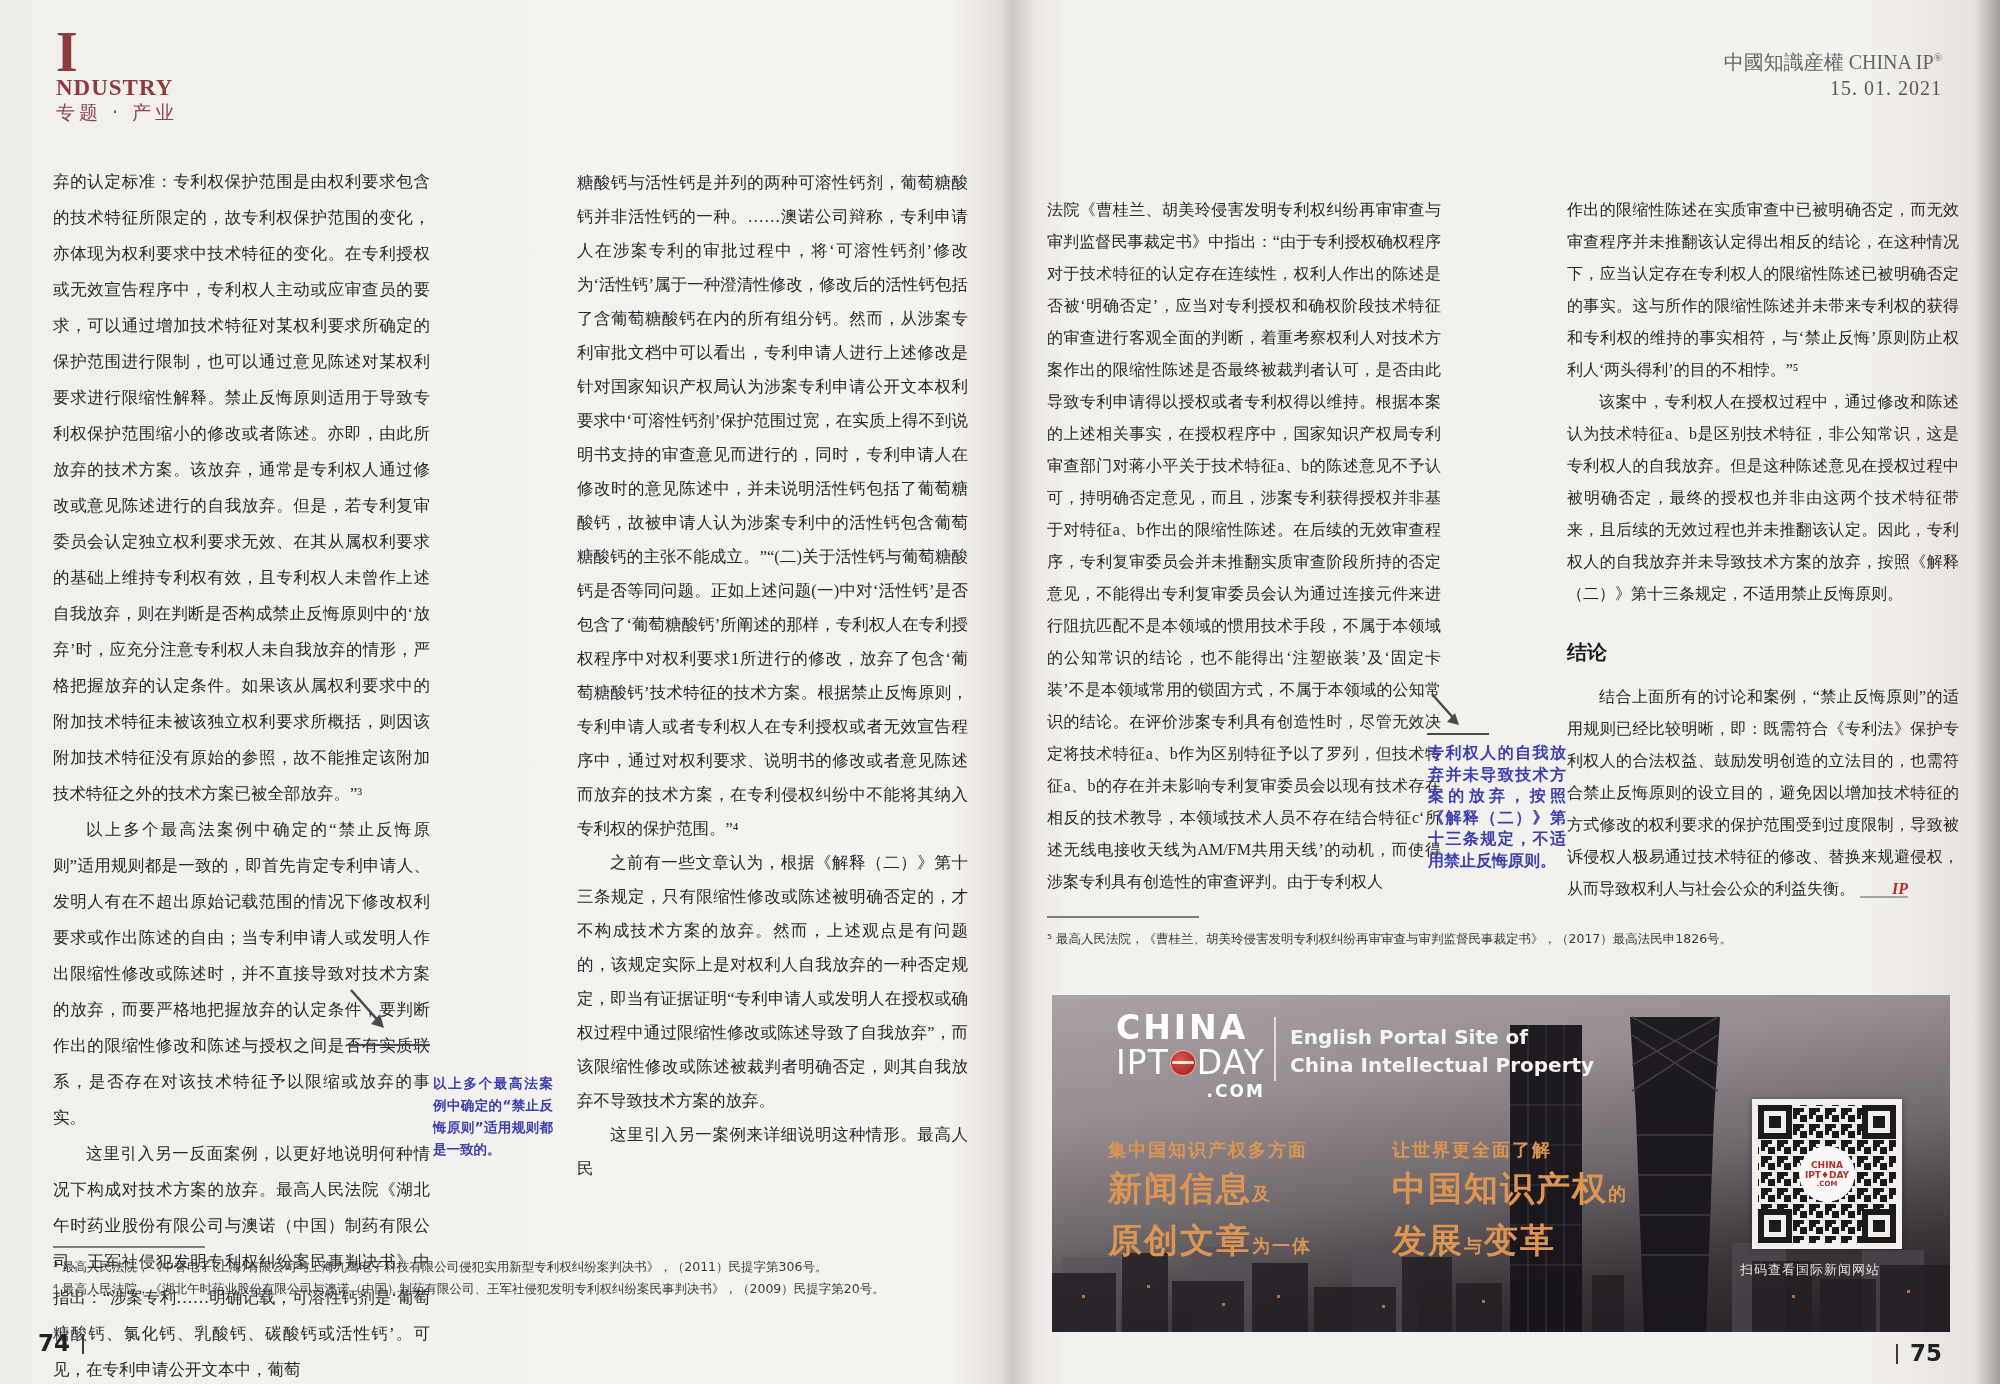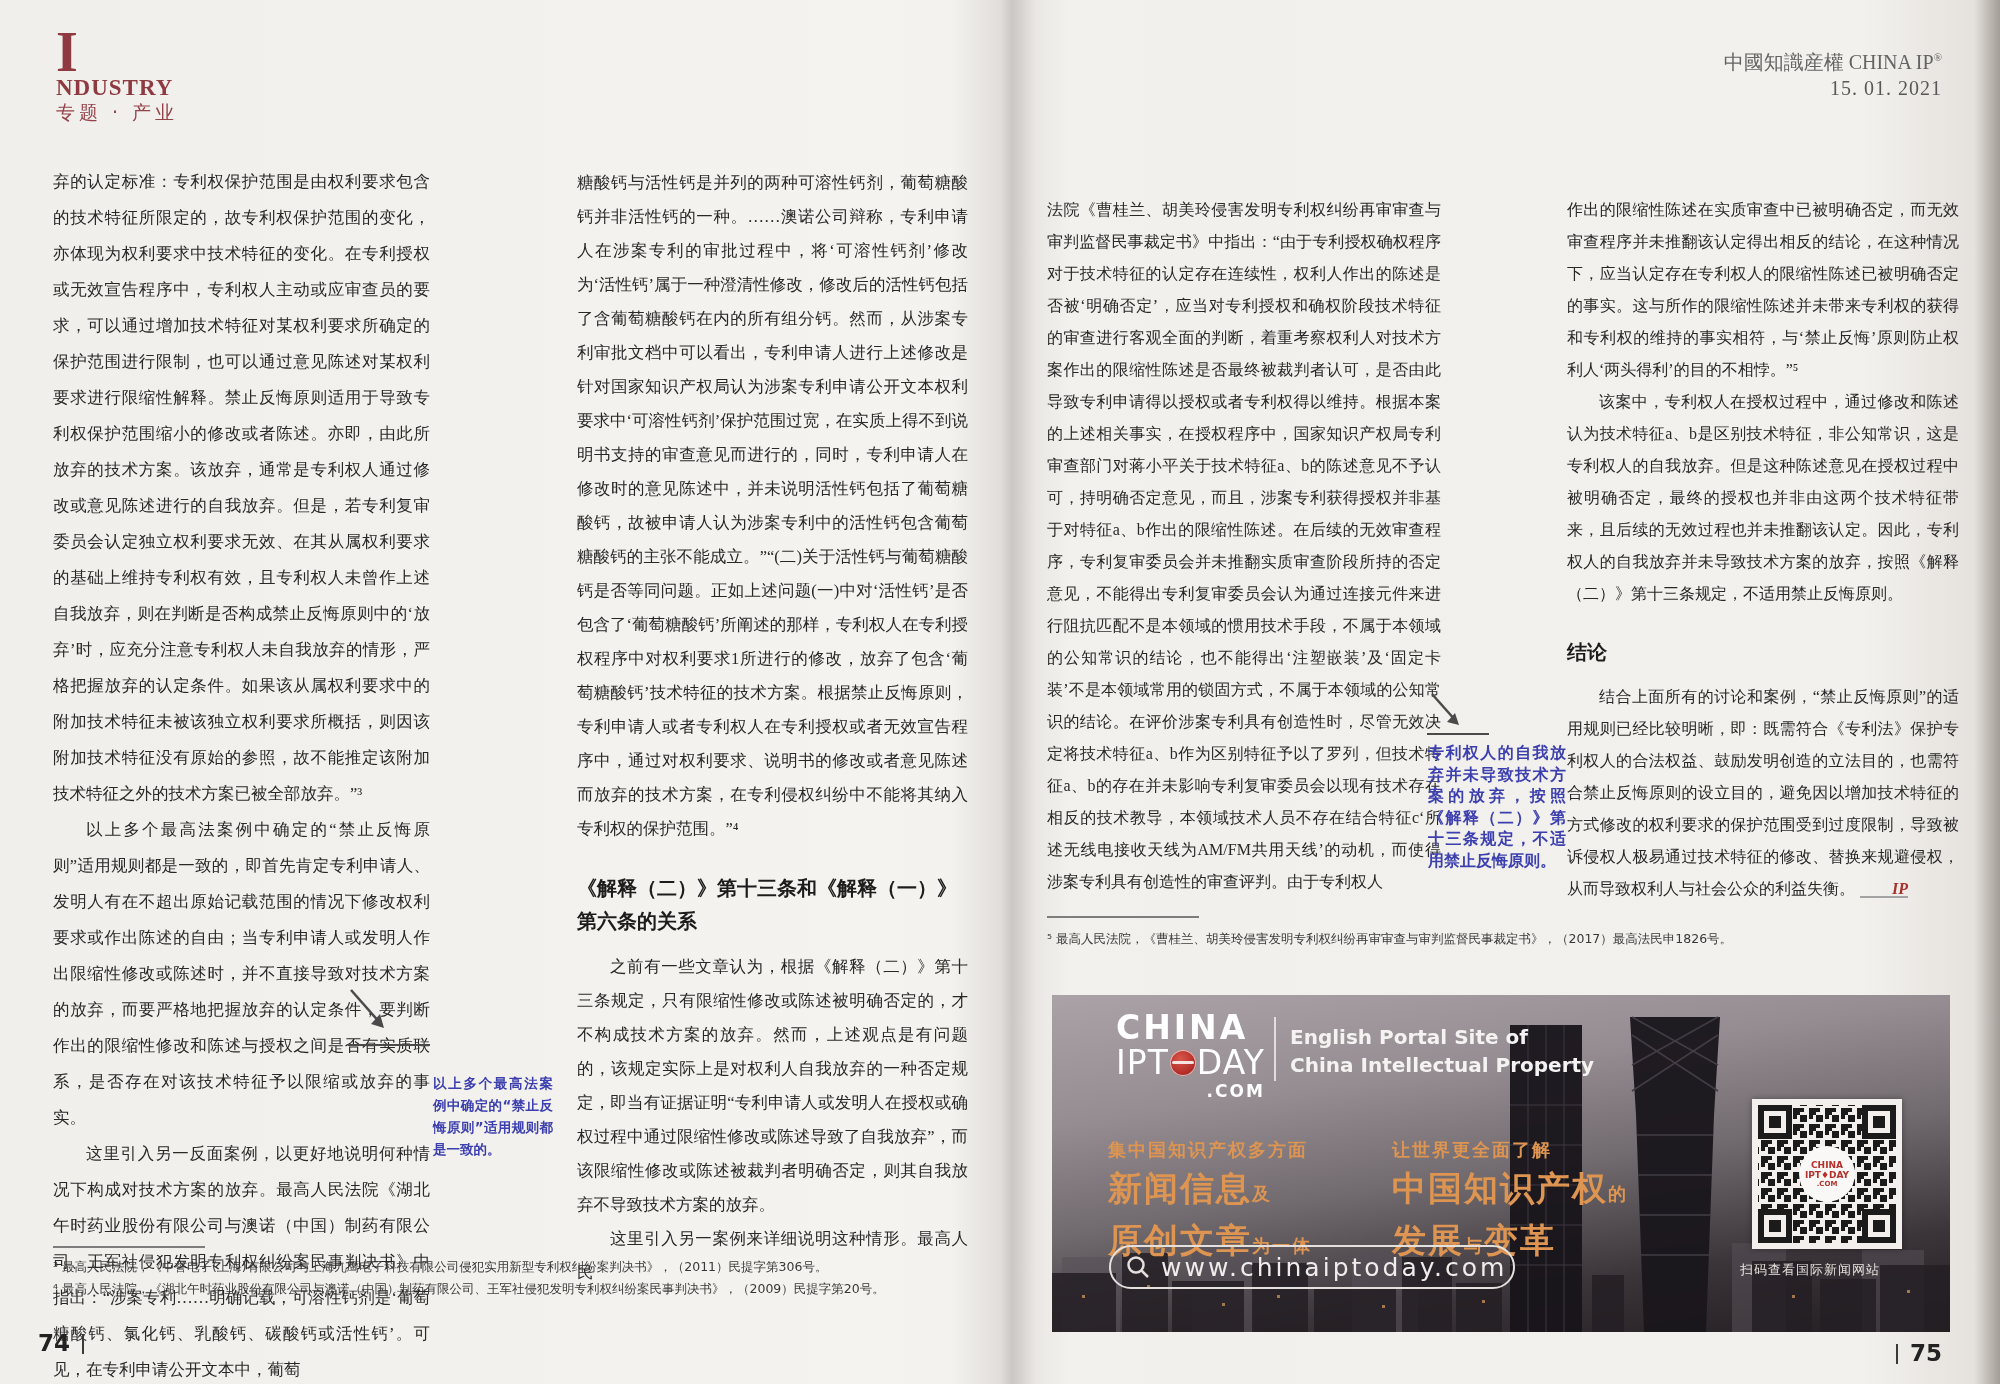--- a/index.html
+++ b/index.html
@@ -114,21 +114,20 @@
 </div>
 
 <div id="col1" class="page-col">
   <p>弃的认定标准：专利权保护范围是由权利要求包含的技术特征所限定的，故专利权保护范围的变化，亦体现为权利要求中技术特征的变化。在专利授权或无效宣告程序中，专利权人主动或应审查员的要求，可以通过增加技术特征对某权利要求所确定的保护范围进行限制，也可以通过意见陈述对某权利要求进行限缩性解释。禁止反悔原则适用于导致专利权保护范围缩小的修改或者陈述。亦即，由此所放弃的技术方案。该放弃，通常是专利权人通过修改或意见陈述进行的自我放弃。但是，若专利复审委员会认定独立权利要求无效、在其从属权利要求的基础上维持专利权有效，且专利权人未曾作上述自我放弃，则在判断是否构成禁止反悔原则中的‘放弃’时，应充分注意专利权人未自我放弃的情形，严格把握放弃的认定条件。如果该从属权利要求中的附加技术特征未被该独立权利要求所概括，则因该附加技术特征没有原始的参照，故不能推定该附加技术特征之外的技术方案已被全部放弃。”³</p>
   <p class="ind">以上多个最高法案例中确定的“禁止反悔原则”适用规则都是一致的，即首先肯定专利申请人、发明人有在不超出原始记载范围的情况下修改权利要求或作出陈述的自由；当专利申请人或发明人作出限缩性修改或陈述时，并不直接导致对技术方案的放弃，而要严格地把握放弃的认定条件，要判断作出的限缩性修改和陈述与授权之间是否有实质联系，是否存在对该技术特征予以限缩或放弃的事实。</p>
   <p class="ind">这里引入另一反面案例，以更好地说明何种情况下构成对技术方案的放弃。最高人民法院《湖北午时药业股份有限公司与澳诺（中国）制药有限公司、王军社侵犯发明专利权纠纷案民事判决书》中指出：“涉案专利……明确记载，可溶性钙剂是‘葡萄糖酸钙、氯化钙、乳酸钙、碳酸钙或活性钙’。可见，在专利申请公开文本中，葡萄</p>
 </div>
 
 <div id="col2" class="page-col">
   <p>糖酸钙与活性钙是并列的两种可溶性钙剂，葡萄糖酸钙并非活性钙的一种。……澳诺公司辩称，专利申请人在涉案专利的审批过程中，将‘可溶性钙剂’修改为‘活性钙’属于一种澄清性修改，修改后的活性钙包括了含葡萄糖酸钙在内的所有组分钙。然而，从涉案专利审批文档中可以看出，专利申请人进行上述修改是针对国家知识产权局认为涉案专利申请公开文本权利要求中‘可溶性钙剂’保护范围过宽，在实质上得不到说明书支持的审查意见而进行的，同时，专利申请人在修改时的意见陈述中，并未说明活性钙包括了葡萄糖酸钙，故被申请人认为涉案专利中的活性钙包含葡萄糖酸钙的主张不能成立。”“(二)关于活性钙与葡萄糖酸钙是否等同问题。正如上述问题(一)中对‘活性钙’是否包含了‘葡萄糖酸钙’所阐述的那样，专利权人在专利授权程序中对权利要求1所进行的修改，放弃了包含‘葡萄糖酸钙’技术特征的技术方案。根据禁止反悔原则，专利申请人或者专利权人在专利授权或者无效宣告程序中，通过对权利要求、说明书的修改或者意见陈述而放弃的技术方案，在专利侵权纠纷中不能将其纳入专利权的保护范围。”⁴</p>
-  <h3 class="sec-head">《解释（二）》第十三条和《解释（一）》第六条的关系</h3>
   <p class="ind">之前有一些文章认为，根据《解释（二）》第十三条规定，只有限缩性修改或陈述被明确否定的，才不构成技术方案的放弃。然而，上述观点是有问题的，该规定实际上是对权利人自我放弃的一种否定规定，即当有证据证明“专利申请人或发明人在授权或确权过程中通过限缩性修改或陈述导致了自我放弃”，而该限缩性修改或陈述被裁判者明确否定，则其自我放弃不导致技术方案的放弃。</p>
   <p class="ind">这里引入另一案例来详细说明这种情形。最高人民</p>
 </div>
 
 <div class="arrow-box" style="left:347px;top:986px;">
   <svg width="46" height="50" viewBox="0 0 46 50">
     <line x1="4" y1="4" x2="34" y2="38" stroke="#4a4a4a" stroke-width="2.5"></line>
     <polygon points="37,42 24,38 33,28" fill="#4a4a4a"></polygon>
   </svg>
 </div>
@@ -251,27 +250,20 @@
     <div class="ad-bigline"><span>新闻信息</span><span class="ad-sm">及</span></div>
     <div class="ad-bigline"><span>原创文章</span><span class="ad-sm">为一体</span></div>
   </div>
 
   <div id="ad-block-mid" class="ad-layer ad-orange">
     <div class="ad-lead">让世界更全面了解</div>
     <div class="ad-bigline"><span>中国知识产权</span><span class="ad-sm">的</span></div>
     <div class="ad-bigline"><span>发展</span><span class="ad-sm">与</span><span>变革</span></div>
   </div>
 
-  <div id="ad-pill" class="ad-layer">
-    <svg width="30" height="30" viewBox="0 0 30 30" style="margin-left:12px;">
-      <circle cx="13" cy="13" r="7.5" fill="none" stroke="#e3e0dd" stroke-width="2.5"></circle>
-      <line x1="18.5" y1="18.5" x2="25" y2="25" stroke="#e3e0dd" stroke-width="2.5"></line>
-    </svg>
-    <span class="url">www.chinaiptoday.com</span>
-  </div>
 
   <div id="ad-qr" class="ad-layer">
     <svg width="150" height="150" viewBox="0 0 150 150">
       <defs>
         <pattern id="qrp" width="16" height="16" patternUnits="userSpaceOnUse">
           <rect width="7" height="7" fill="#1b1b1b"></rect>
           <rect x="9" y="9" width="7" height="7" fill="#1b1b1b"></rect>
           <rect x="9" y="0" width="4" height="4" fill="#1b1b1b"></rect>
           <rect x="0" y="9" width="4" height="4" fill="#1b1b1b"></rect>
         </pattern>

